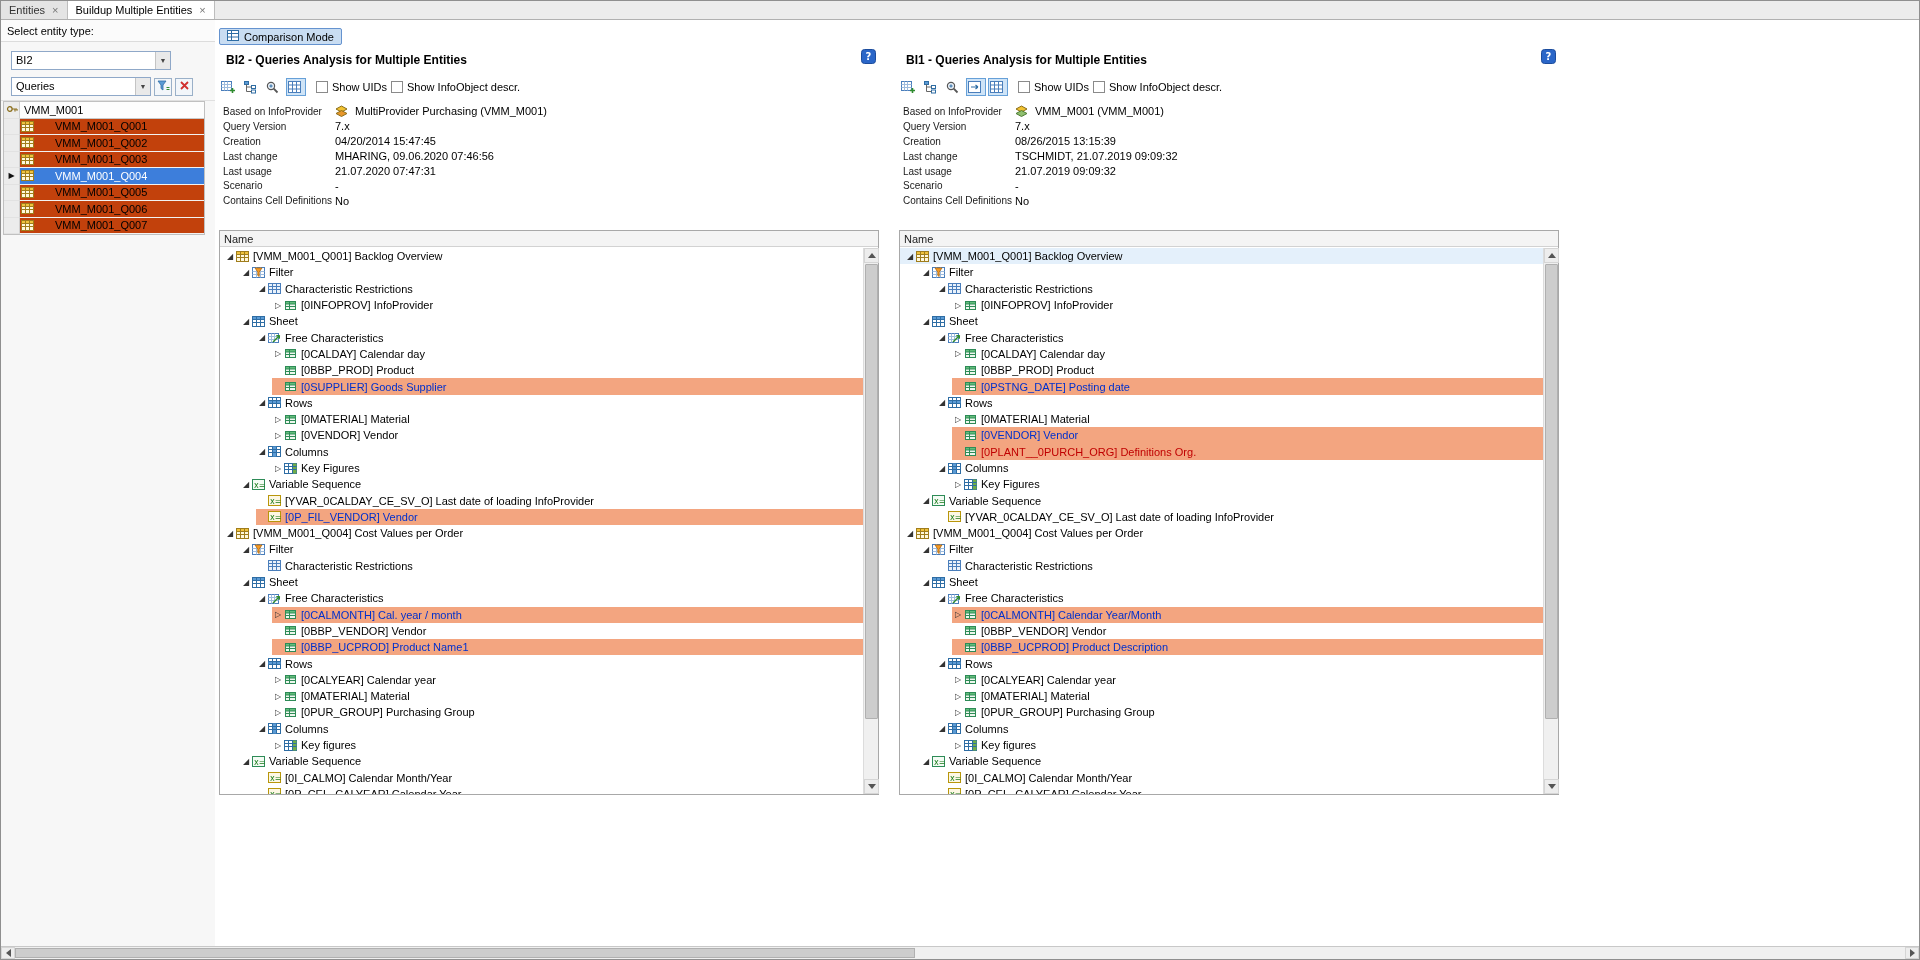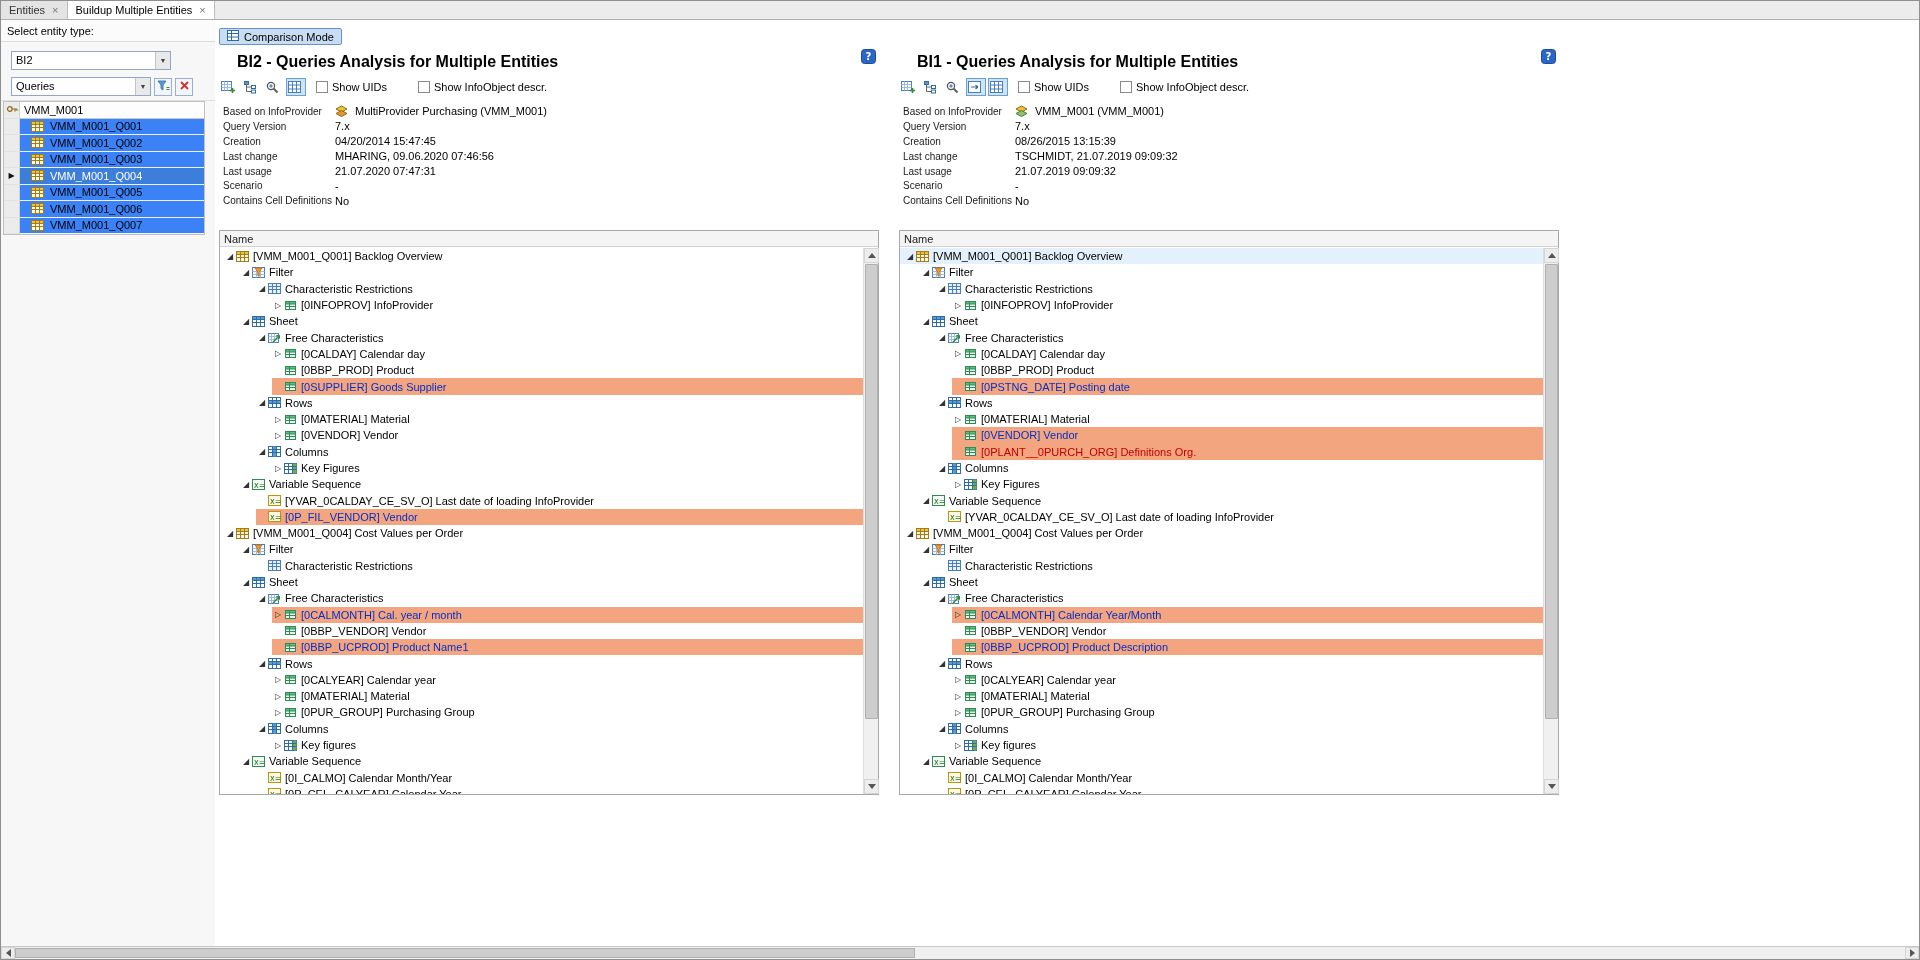--- a/index.html
+++ b/index.html
@@ -17,41 +17,41 @@
   .sidebar { position:absolute; top:19px; left:0; width:257px; bottom:13px; background:#f7f7f7; border-right:1px solid #b0b0b0; }
   .side-title { padding:5px 6px 4px; border-bottom:1px solid #dcdcdc; background:#fbfbfb; }
   .combo { position:relative; height:19px; border:1px solid #8fa8c8; background:#fff; display:flex; align-items:stretch; }
   .combo-val { flex:1; padding:2px 4px; white-space:nowrap; overflow:hidden; }
   .combo-btn { width:15px; background:#e9e9e9; border-left:1px solid #c4c4c4; font-size:7px; color:#444; display:flex; align-items:center; justify-content:center; }
   .combo-entity { position:absolute; top:31px; left:10px; width:160px; }
   .combo-row { position:absolute; top:57px; left:10px; display:flex; gap:3px; align-items:center; }
   .combo-object { width:140px; }
   .mini-btn { width:18px; height:18px; border:1px solid #9ab0c8; background:#f2f6fa; display:flex; align-items:center; justify-content:center; padding:0; }
   .side-sep { position:absolute; top:80px; left:0; right:0; border-top:1px solid #e0e0e0; }
-  .side-list { position:absolute; top:81px; left:2px; width:202px; background:#3b82f6; border:1px solid #c0c0c0; }
+  .side-list { position:absolute; top:81px; left:2px; width:202px; background:#c2410c; border:1px solid #c0c0c0; }
   .side-row { display:flex; height:16.5px; align-items:stretch; }
   .gutter-cell { width:16px; background:#ececec; border-right:1px solid #d0d0d0; border-bottom:1px solid #e2e2e2; display:flex; align-items:center; justify-content:center; }
   .cursor-a { font-size:8px; color:#111; }
   .side-header { flex:1; display:flex; align-items:center; padding-left:4px; background:#fdfdfd; border-bottom:1px solid #c8c8c8; }
-  .side-cell { flex:1; display:flex; align-items:center; gap:3px; padding-left:11px; border-bottom:1px solid #f2f2f2; white-space:nowrap; overflow:hidden; }
+  .side-cell { flex:1; display:flex; align-items:center; gap:18px; padding-left:1px; border-bottom:1px solid #f2f2f2; white-space:nowrap; overflow:hidden; }
   .side-row.selected .side-cell { background:#3d7edb; color:#fff; }
 
   
   .main { position:absolute; left:214px; top:19px; right:0; bottom:13px; background:#fff; }
   .cmp-btn { position:absolute; left:4px; top:8px; height:17px; display:flex; align-items:center; gap:5px; padding:0 7px; background:#c9ddf2; border:1px solid #6593cf; border-radius:2px; font-family:inherit; font-size:11px; }
   .panel { position:absolute; top:0; bottom:0; width:660px; }
   .panel-left { left:4px; }
   .panel-right { left:684px; }
-  .panel-title { position:absolute; top:33px; left:18px; font-weight:bold; font-size:16px; white-space:nowrap; }
+  .panel-title { position:absolute; top:33px; left:7px; font-weight:bold; font-size:12px; white-space:nowrap; }
   .help-btn { position:absolute; top:29px; right:3px; width:16px; height:16px; border:none; background:transparent; padding:0; }
   .toolbar { position:absolute; top:57px; left:1px; right:0; height:20px; display:flex; align-items:center; }
   .tb-icons { display:flex; gap:2px; }
   .tool-btn { width:20px; height:18px; display:flex; align-items:center; justify-content:center; background:transparent; border:1px solid transparent; padding:0; }
   .tool-btn.selected { background:#cfe4f7; border:1px solid #66a0d8; }
-  .tb-checks { display:flex; gap:31px; margin-left:10px; align-items:center; }
+  .tb-checks { display:flex; gap:4px; margin-left:10px; align-items:center; }
   .check { display:flex; align-items:center; gap:4px; }
   .cb { width:12px; height:12px; border:1px solid #8a8a8a; background:#fff; display:inline-block; }
   .props { position:absolute; top:84px; left:4px; right:0; }
   .prop-row { display:flex; height:14.9px; align-items:center; }
   .prop-label { width:112px; font-size:10px; color:#1a1a1a; white-space:nowrap; }
   .prop-value { display:flex; align-items:center; gap:4px; white-space:nowrap; }
 
   .treebox { position:absolute; top:210px; left:0; width:660px; height:565px; border:1px solid #a8a8a8; background:#fff; }
   .tree-header { height:16px; background:#f4f4f4; border-bottom:1px solid #d2d2d2; display:flex; align-items:center; padding-left:4px; color:#222; }
   .tree-viewport { position:absolute; top:17px; left:0; right:15px; bottom:0; overflow:hidden; background:#fff; }

